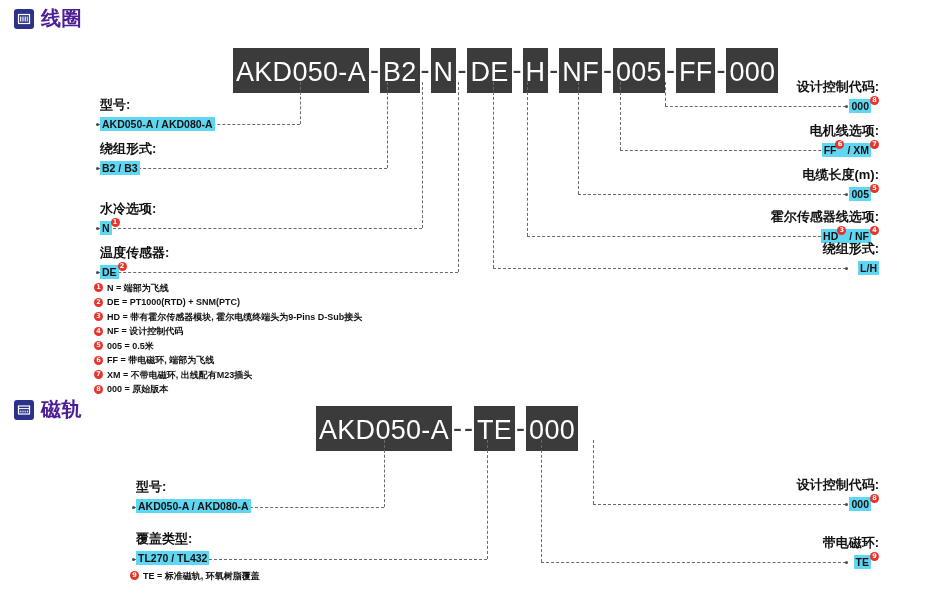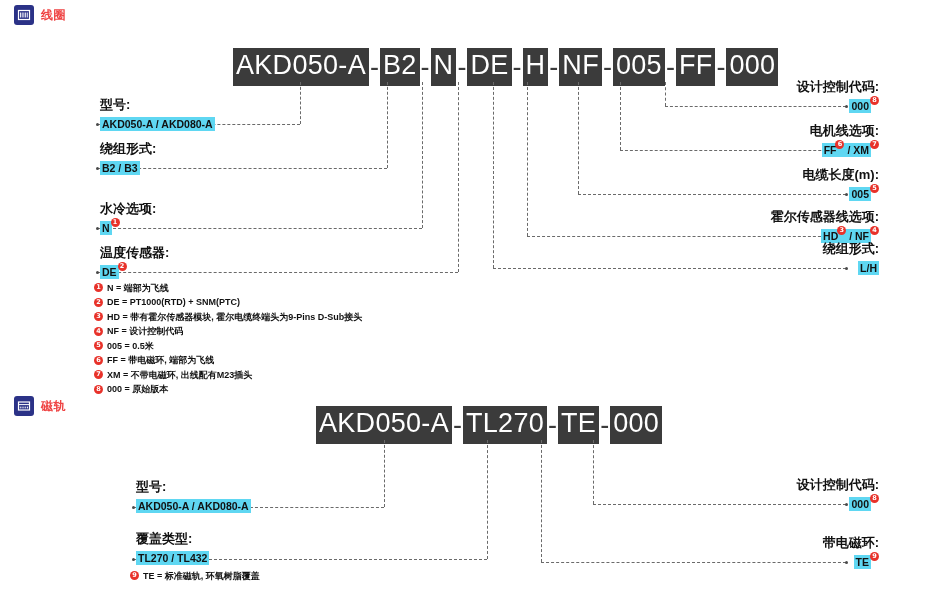--- a/index.html
+++ b/index.html
@@ -29,40 +29,40 @@
     border-radius: 3px;
     background: #2b3287;
     display: flex;
     align-items: center;
     justify-content: center;
     flex: none;
     box-sizing: border-box;
   }
   .sec-icon svg { display: block; }
   .sec-title {
-    font-size: 12px;
+    font-size: 20px;
     font-weight: 700;
     letter-spacing: .5px;
-    color: #ef4444;
+    color: #4c1d95;
     white-space: nowrap;
   }
 
   
   .pn {
     position: absolute;
     display: flex;
     align-items: center;
     white-space: nowrap;
   }
   .pn-seg {
     background: #3b3b3b;
     color: #ffffff;
     font-size: 27px;
     line-height: 1;
-    padding: 4px 3px 7px 3px;
+    padding: 11px 3px 7px 3px;
     letter-spacing: .3px;
   }
   .pn-dash {
     color: #3b3b3b;
     font-size: 27px;
     line-height: 1;
     padding: 0 1px;
   }
 
   
@@ -310,21 +310,20 @@
       <path d="M1.5 5.6 h11" stroke="#ffffff" stroke-width="1"></path>
       <path d="M3.3 7.6 v1.8 M5.1 7.6 v1.8 M6.9 7.6 v1.8 M8.7 7.6 v1.8 M10.5 7.6 v1.8" stroke="#ffffff" stroke-width="0.9"></path>
     </svg>
   </span>
   <span class="sec-title">磁轨</span>
 </div>
 
 <div class="pn" style="left:316px; top:406px;">
   <span class="pn-seg">AKD050-A</span>
   <span class="pn-dash">-</span>
-  <span class="pn-seg">TL270</span>
   <span class="pn-dash">-</span>
   <span class="pn-seg">TE</span>
   <span class="pn-dash">-</span>
   <span class="pn-seg">000</span>
 </div>
 
 <div class="lv" style="left:384px; top:440px; height:67px;"></div>
 <div class="lh" style="left:134px; top:507px; width:250px;"></div>
 <div class="dot" style="left:132px; top:506px;"></div>
 

